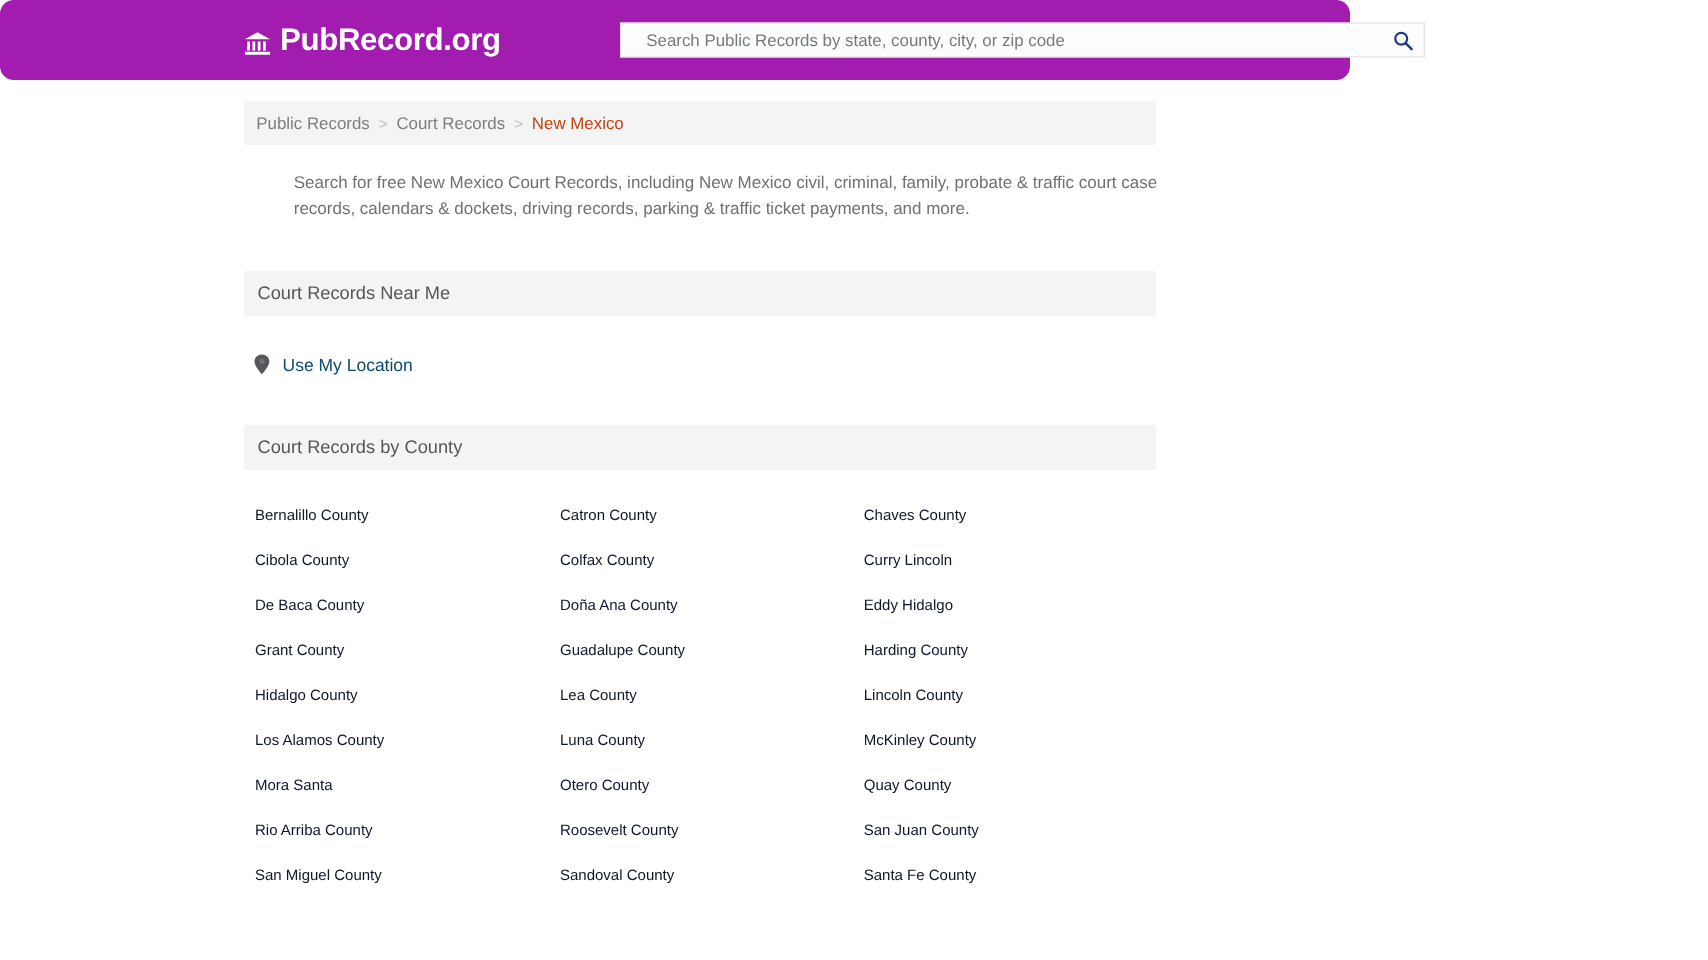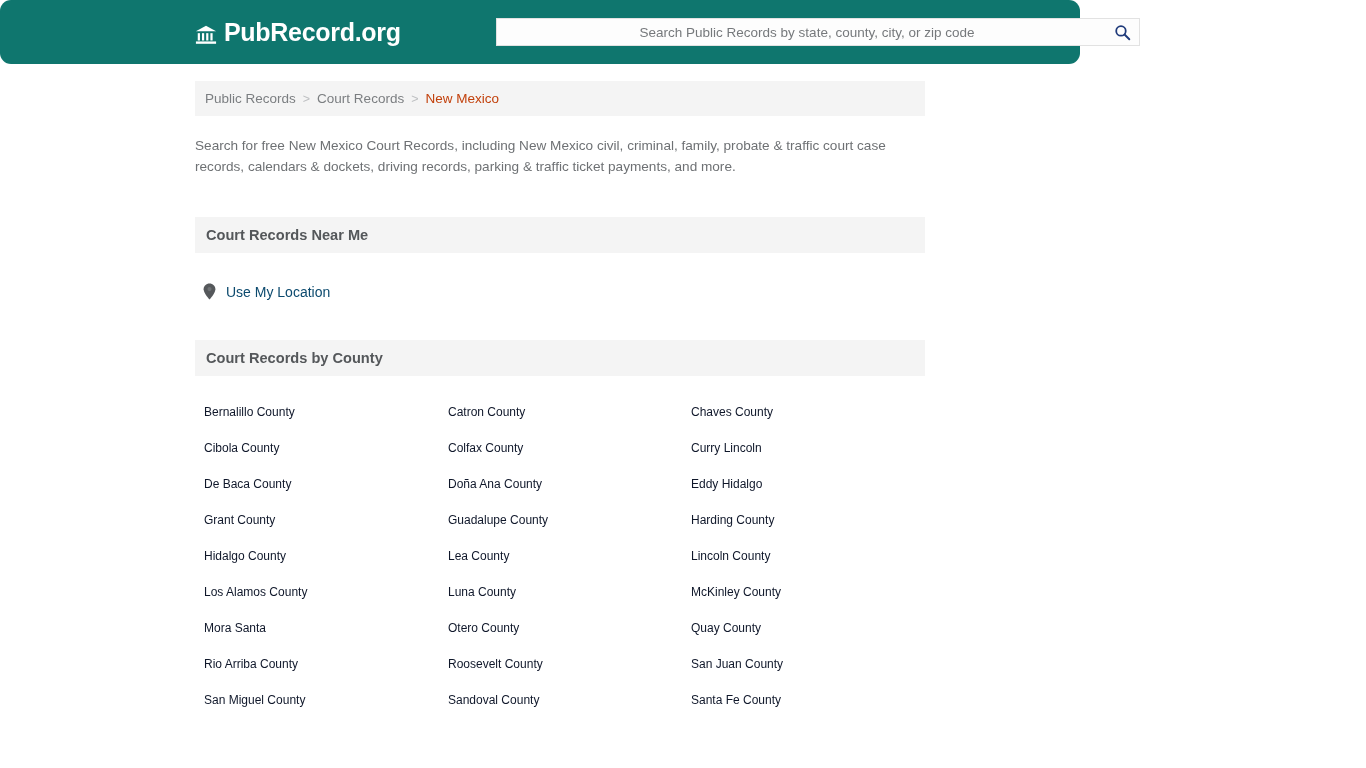--- a/index.html
+++ b/index.html
@@ -11,21 +11,21 @@
     overflow: hidden;
     background: #ffffff;
     font-family: "Liberation Sans", sans-serif;
     -webkit-font-smoothing: antialiased;
   }
 
   
   .site-header {
     width: 1080px;
     height: 64px;
-    background: #0f766e;
+    background: #a21caf;
     display: flex;
     align-items: center;
     position: relative;
     border-radius: 11px;
   }
   .brand {
     position: absolute;
     left: 195px;
     top: 0;
     height: 64px;
@@ -65,21 +65,20 @@
   .search-input {
     flex: 1 1 auto;
     height: 26px;
     border: 0;
     outline: 0;
     background: transparent;
     padding: 0 8px 0 20px;
     font-family: "Liberation Sans", sans-serif;
     font-size: 13.5px;
     color: #44474a;
-    text-align: center;
   }
   .search-input::placeholder { color: #76797c; opacity: 1; }
   .search-btn {
     width: 34px;
     height: 26px;
     border: 0;
     background: transparent;
     display: flex;
     align-items: center;
     justify-content: center;
@@ -150,32 +149,33 @@
     font-size: 12.5px;
   }
   .breadcrumb .crumb-current { color: #c2410c; }
 
   .intro {
     margin-top: 19px;
     width: 726px;
     font-size: 13.6px;
     line-height: 21px;
     color: #6e7174;
+    margin-left: 40px;
   }
 
   .section-head {
     margin-top: 40px;
     background: #f4f4f4;
     width: 730px;
     height: 36px;
     display: flex;
     align-items: center;
     padding-left: 11px;
     font-size: 14.6px;
-    font-weight: bold;
+    font-weight: normal;
     color: #54575a;
   }
 
   .near-me {
     margin-top: 30px;
     display: flex;
     align-items: center;
     gap: 10px;
     padding-left: 8px;
   }

